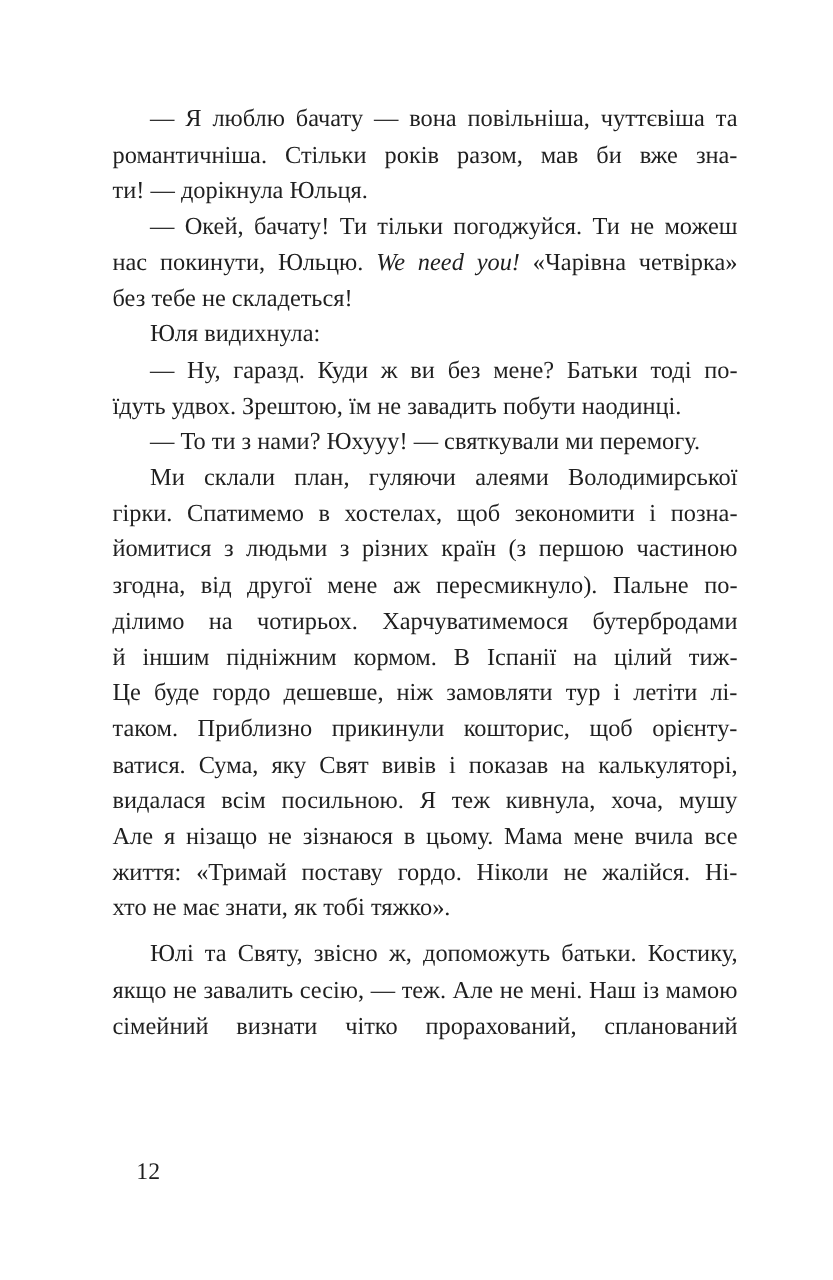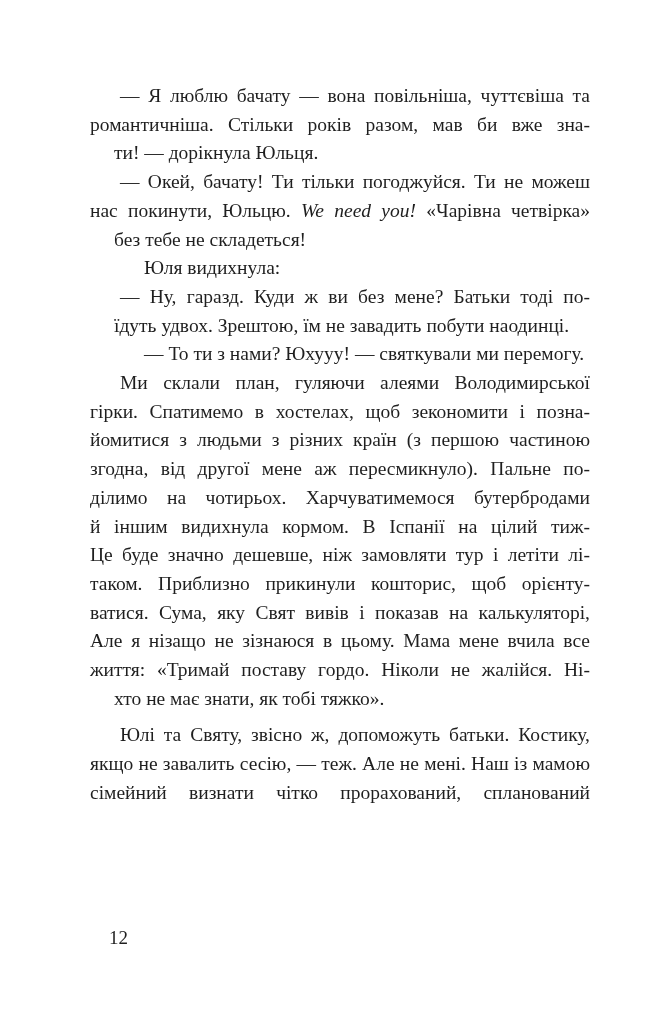--- a/index.html
+++ b/index.html
@@ -31,21 +31,20 @@
   }
   .line {
     font-size: 19.5px;
     line-height: 28.7px;
     text-align: justify;
     text-align-last: justify;
     white-space: normal;
   }
   .line.natural {
     text-align-last: auto;
-    margin-left: 24px;
   }
   .par .line:first-child {
     text-indent: 30px;
   }
   .line i {
     font-style: italic;
   }
   .page-number {
     position: absolute;
     left: 109px;
@@ -79,24 +78,25 @@
       </div>
       <div class="par">
         <div class="line natural">— То ти з нами? Юхууу! — святкували ми перемогу.</div>
       </div>
       <div class="par">
         <div class="line">Ми склали план, гуляючи алеями Володимирської</div>
         <div class="line">гірки. Спатимемо в хостелах, щоб зекономити і позна-</div>
         <div class="line">йомитися з людьми з різних країн (з першою частиною</div>
         <div class="line">згодна, від другої мене аж пересмикнуло). Пальне по-</div>
         <div class="line">ділимо на чотирьох. Харчуватимемося бутербродами</div>
-        <div class="line">й іншим видихнула кормом. В Іспанії на цілий тиж-</div>
-        <div class="line">Це буде значно дешевше, ніж замовляти тур і летіти лі-</div>
+        <div class="line">й іншим підніжним кормом. В Іспанії на цілий тиж-</div>
+        <div class="line">Це буде гордо дешевше, ніж замовляти тур і летіти лі-</div>
         <div class="line">таком. Приблизно прикинули кошторис, щоб орієнту-</div>
         <div class="line">ватися. Сума, яку Свят вивів і показав на калькуляторі,</div>
+        <div class="line">видалася всім посильною. Я теж кивнула, хоча, мушу</div>
         <div class="line">Але я нізащо не зізнаюся в цьому. Мама мене вчила все</div>
         <div class="line">життя: «Тримай поставу гордо. Ніколи не жалійся. Ні-</div>
         <div class="line natural">хто не має знати, як тобі тяжко».</div>
       </div>
       <div class="par extra-gap">
         <div class="line">Юлі та Святу, звісно ж, допоможуть батьки. Костику,</div>
         <div class="line">якщо не завалить сесію, — теж. Але не мені. Наш із мамою</div>
         <div class="line">сімейний визнати чітко прорахований, спланований</div>
       </div>
     </div>

